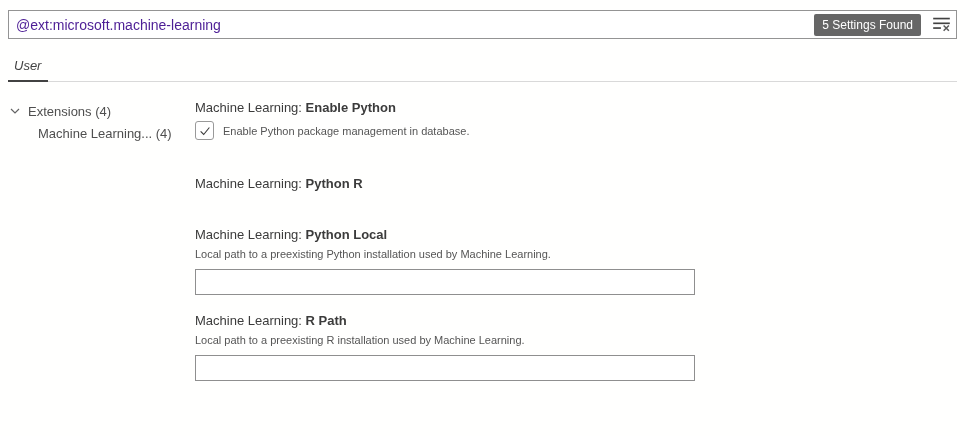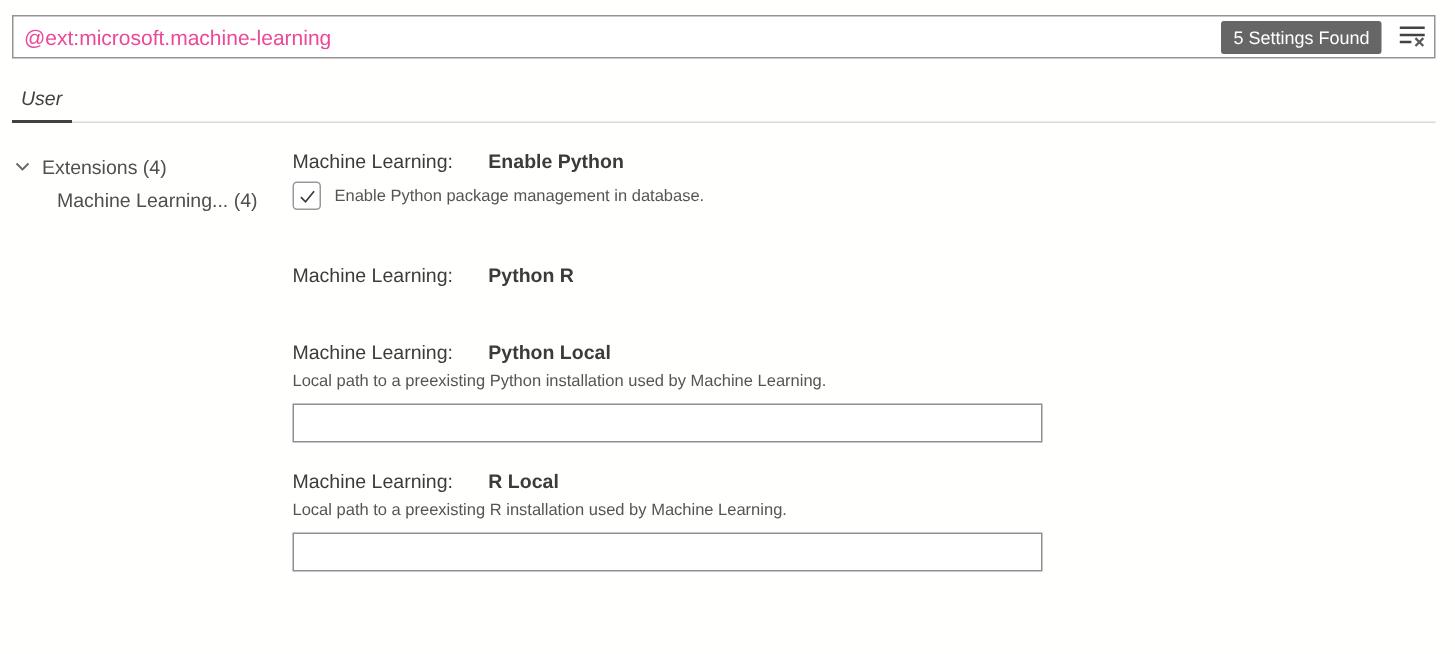--- a/index.html
+++ b/index.html
@@ -13,21 +13,21 @@
 
   
   .search-box {
     display: flex; align-items: center;
     height: 29px; margin: 10px 13px 0 8px;
     border: 1px solid #949494; background: #ffffff;
     padding: 0 4px 0 7px;
   }
   .search-query {
     flex: 1; border: none; outline: none; background: transparent;
-    font-family: inherit; font-size: 14px; color: #ec4899; padding: 0;
+    font-family: inherit; font-size: 14px; color: #4c1d95; padding: 0;
   }
   .result-badge {
     background: #666666; color: #ffffff;
     font-size: 12px; line-height: 1;
     padding: 5px 8px 5px 8px; border-radius: 2px;
     margin-right: 9px; white-space: nowrap;
   }
   .clear-icon-btn {
     width: 22px; height: 22px; display: flex;
     align-items: center; justify-content: center; cursor: pointer;
@@ -50,21 +50,21 @@
   .toc { width: 195px; flex: none; font-size: 13px; color: #4f4f4f; }
   .toc-row { display: flex; align-items: center; height: 22px; cursor: pointer; }
   .toc-row.level0 { padding-left: 9px; align-items: center; }
   .toc-row.level1 { padding-left: 38px; }
   .chevron { display: inline-flex; margin-right: 7px; }
 
   .settings-list { flex: 1; }
   .setting { margin-bottom: 36px; }
   .setting.type-text { margin-bottom: 18px; }
   .setting-title { font-size: 13px; color: #3b3b3b; margin-bottom: 6px; white-space: pre-wrap; }
-  .setting-title .sname { font-weight: bold; margin-left: 20px; }
+  .setting-title .sname { font-weight: bold; }
   .check-row { display: flex; align-items: center; }
   .checkbox {
     width: 19px; height: 19px; flex: none;
     border: 1px solid #999999; border-radius: 3px; background: #ffffff;
     display: inline-flex; align-items: center; justify-content: center;
     margin-right: 9px; cursor: pointer;
   }
   .checkbox .checkmark { display: none; }
   .checkbox.checked .checkmark { display: block; }
   .desc { font-size: 11px; color: #555555; }
@@ -130,19 +130,19 @@
       <div class="setting-title"><span class="scat">Machine Learning: </span><span class="sname">Python R</span></div>
     </div>
 
     <div class="setting type-text">
       <div class="setting-title"><span class="scat">Machine Learning: </span><span class="sname">Python Local</span></div>
       <span class="desc block">Local path to a preexisting Python installation used by Machine Learning.</span>
       <input class="text-input" type="text" value="" style="">
     </div>
 
     <div class="setting type-text">
-      <div class="setting-title"><span class="scat">Machine Learning: </span><span class="sname">R Local</span></div>
+      <div class="setting-title"><span class="scat">Machine Learning: </span><span class="sname">R Path</span></div>
       <span class="desc block">Local path to a preexisting R installation used by Machine Learning.</span>
       <input class="text-input" type="text" value="" style="">
     </div>
 
   </div>
 </div>
 
 </body></html>

